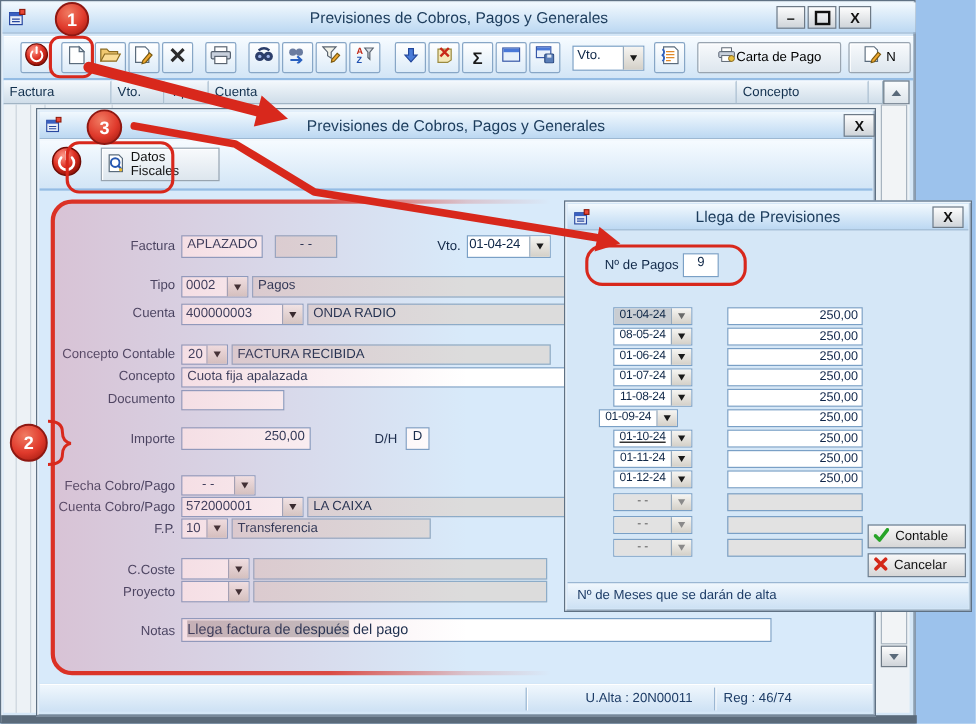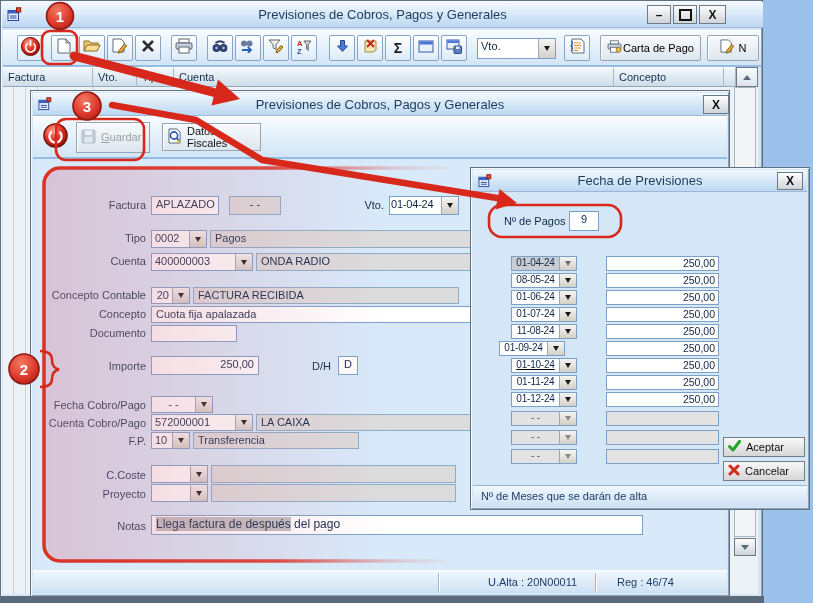--- a/index.html
+++ b/index.html
@@ -252,21 +252,21 @@
     <span class="tbb">
         <span>
       <svg width="15" height="16" viewBox="0 0 15 16">
             <path d="M2 1 h9 l3 3 v11 h-12 z" fill="#fff" stroke="#5a6b7c"></path>
             <path d="M4 5 h7 M4 7.5 h7 M4 10 h7 M4 12.5 h4" stroke="#e08828" stroke-width="1"></path>
             <path d="M1 3 q3 2 0 5 q3 2 0 5" stroke="#3060c0" stroke-width="1.4" fill="none"></path>
           </svg>
     </span>
       </span>
     <span class="g8"></span>
-    <span class="tbb raised" style="width:101px;height:26px;gap:1px;">
+    <span class="tbb raised" style="width:120px;height:26px;gap:1px;">
       <span>
         <svg width="15" height="13" viewBox="0 0 18 16">
             <rect x="4" y="1" width="10" height="4" fill="#fff" stroke="#5a6470"></rect>
             <rect x="1" y="5" width="16" height="6" rx="1" fill="#c8d0dc" stroke="#55606e"></rect>
             <rect x="4" y="9" width="10" height="6" fill="#fff" stroke="#5a6470"></rect>
             <circle cx="14" cy="12" r="3" fill="#e8c040" stroke="#8a6a20"></circle>
           </svg>
       </span>
       <span style="font-size:11px;">Carta de Pago</span>
     </span>
@@ -324,30 +324,20 @@
 
   <div class="toolbar" style="left:2px;top:25px;width:694px;height:43px;padding-left:5px;">
     <span style="display:flex;align-items:center;justify-content:center;width:34px;height:34px;">
       <span>
         <svg width="27" height="27" viewBox="0 0 22 22">
             <circle cx="11" cy="11" r="9.5" fill="url(#pg)" stroke="#6e0c06"></circle>
             <path d="M7.3 8.4 A5 5 0 1 0 14.7 8.4" fill="none" stroke="#fff" stroke-width="1.8" stroke-linecap="round"></path>
             <line x1="11" y1="4.6" x2="11" y2="9.6" stroke="#fff" stroke-width="1.8" stroke-linecap="round"></line>
           </svg>
       </span>
-    </span>
-    <span class="pbtn raised" style="position:relative;width:74px;height:31px;margin-left:4px;color:#98a0a8;">
-      <span>
-        <svg width="15" height="15" viewBox="0 0 15 15">
-            <rect x="1" y="1" width="13" height="13" rx="1" fill="#9eb2ca" opacity="0.6" stroke="#8a9cb0"></rect>
-            <rect x="4" y="1.5" width="7" height="4.5" fill="#eef1f5"></rect>
-            <rect x="3.5" y="8" width="8" height="5.5" fill="#e2e8ee"></rect>
-          </svg>
-      </span>
-      <span><span class="u">G</span><span>uardar</span></span>
     </span>
     <span class="pbtn raised" style="position:relative;width:99px;height:28px;margin-left:12px;">
       <span>
         <svg width="15" height="16" viewBox="0 0 15 16">
             <path d="M2 1 h8 l3 3 v11 h-11 z" fill="#fff" stroke="#5a6b7c"></path>
             <circle cx="7" cy="7.5" r="3.6" fill="none" stroke="#2858b0" stroke-width="1.6"></circle>
             <line x1="9.6" y1="10.2" x2="12.4" y2="13.2" stroke="#2858b0" stroke-width="1.8"></line>
             <circle cx="11.5" cy="13.5" r="1.4" fill="#e8b830"></circle>
           </svg>
       </span>
@@ -452,35 +442,35 @@
   <span class="ro" style="left:180px;top:393px;width:245px;height:18px;"></span>
 
   <span class="ti" style="left:120px;top:424px;width:492px;height:20px;font-size:12px;">
     <span style="background:#c0c0c0;">Llega factura de después</span><span style="white-space:pre;"> del pago</span>
   </span>
 
   <div class="statusbar" style="left:2px;top:479px;width:694px;height:23px;">
     <span class="sep" style="left:405px;top:2px;height:19px;"></span>
     <span class="abs" style="left:414px;top:5px;padding-left:41px;">U.Alta : 20N00011</span>
     <span class="sep" style="left:562px;top:2px;height:19px;"></span>
-    <span class="abs" style="left:570px;top:5px;margin-left:14px;">Reg : 46/74</span>
+    <span class="abs" style="left:570px;top:5px;">Reg : 46/74</span>
   </div>
 </div>
 
 <div class="win" style="left:470px;top:167px;width:340px;height:343px;z-index:3;">
   <div class="titlebar" style="left:2px;top:2px;width:334px;height:22px;">
     <span class="appicon">
       <svg width="14" height="14" viewBox="0 0 15 15">
           <rect x="1" y="3.5" width="10.5" height="10" fill="#e8eef8" stroke="#2848a0"></rect>
           <rect x="1" y="3.5" width="10.5" height="3" fill="#3a60c0"></rect>
           <path d="M3 9 h6.5 M3 11 h6.5" stroke="#2848a0" stroke-width="1"></path>
           <rect x="9.5" y="0.8" width="4.2" height="4.2" fill="#e84838" stroke="#901808"></rect>
         </svg>
     </span>
-    <span class="title-text">Fecha de Previsiones</span>
+    <span class="title-text">Llega de Previsiones</span>
     <span class="winbtn" style="position:absolute;left:304px;top:2px;width:26px;height:18px;">
       <span>X</span>
     </span>
   </div>
 
   <span class="lab" style="left:33px;top:47px;text-align:left;">Nº de Pagos</span>
   <span class="ti" style="left:98px;top:43px;width:30px;height:20px;text-align:center;">9</span>
 
   <span class="alta-row-date sel" style="left:40px;top:88px;width:66px;">
       <span class="adate">01-04-24</span>
@@ -577,21 +567,21 @@
       </span>
     </span>
   <span class="amt dis" style="left:135px;top:281px;width:113px;"></span>
 
   <span class="pbtn" style="left:252px;top:269px;width:82px;height:20px;">
     <span>
       <svg width="13" height="12" viewBox="0 0 13 12">
           <path d="M1.5 6.5 L5 10 L11.5 1.5" stroke="#28a428" stroke-width="3" fill="none" stroke-linecap="round" stroke-linejoin="round"></path>
         </svg>
     </span>
-    <span>Aceptar</span>
+    <span>Contable</span>
   </span>
   <span class="pbtn" style="left:252px;top:293px;width:82px;height:20px;">
     <span>
       <svg width="12" height="12" viewBox="0 0 12 12">
           <path d="M2 2 L10 10 M10 2 L2 10" stroke="#d42818" stroke-width="3" stroke-linecap="round"></path>
         </svg>
     </span>
     <span>Cancelar</span>
   </span>
 

